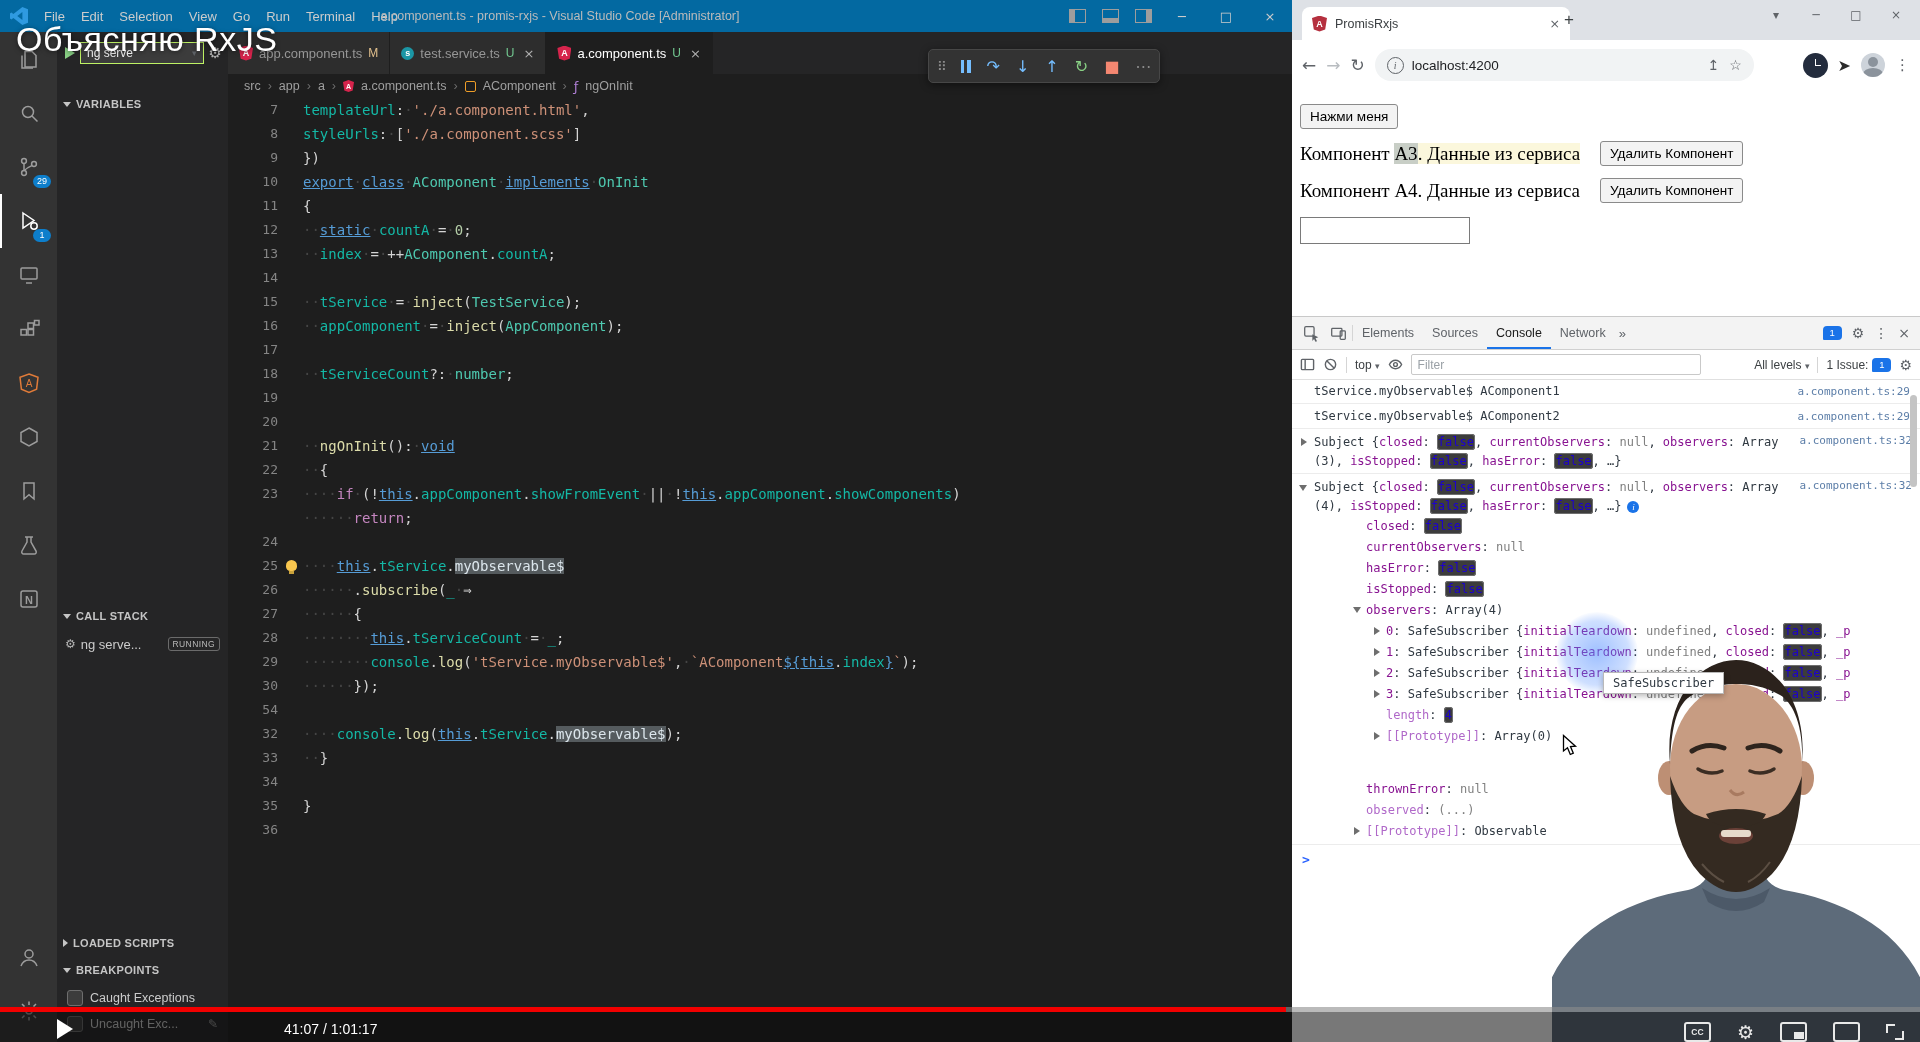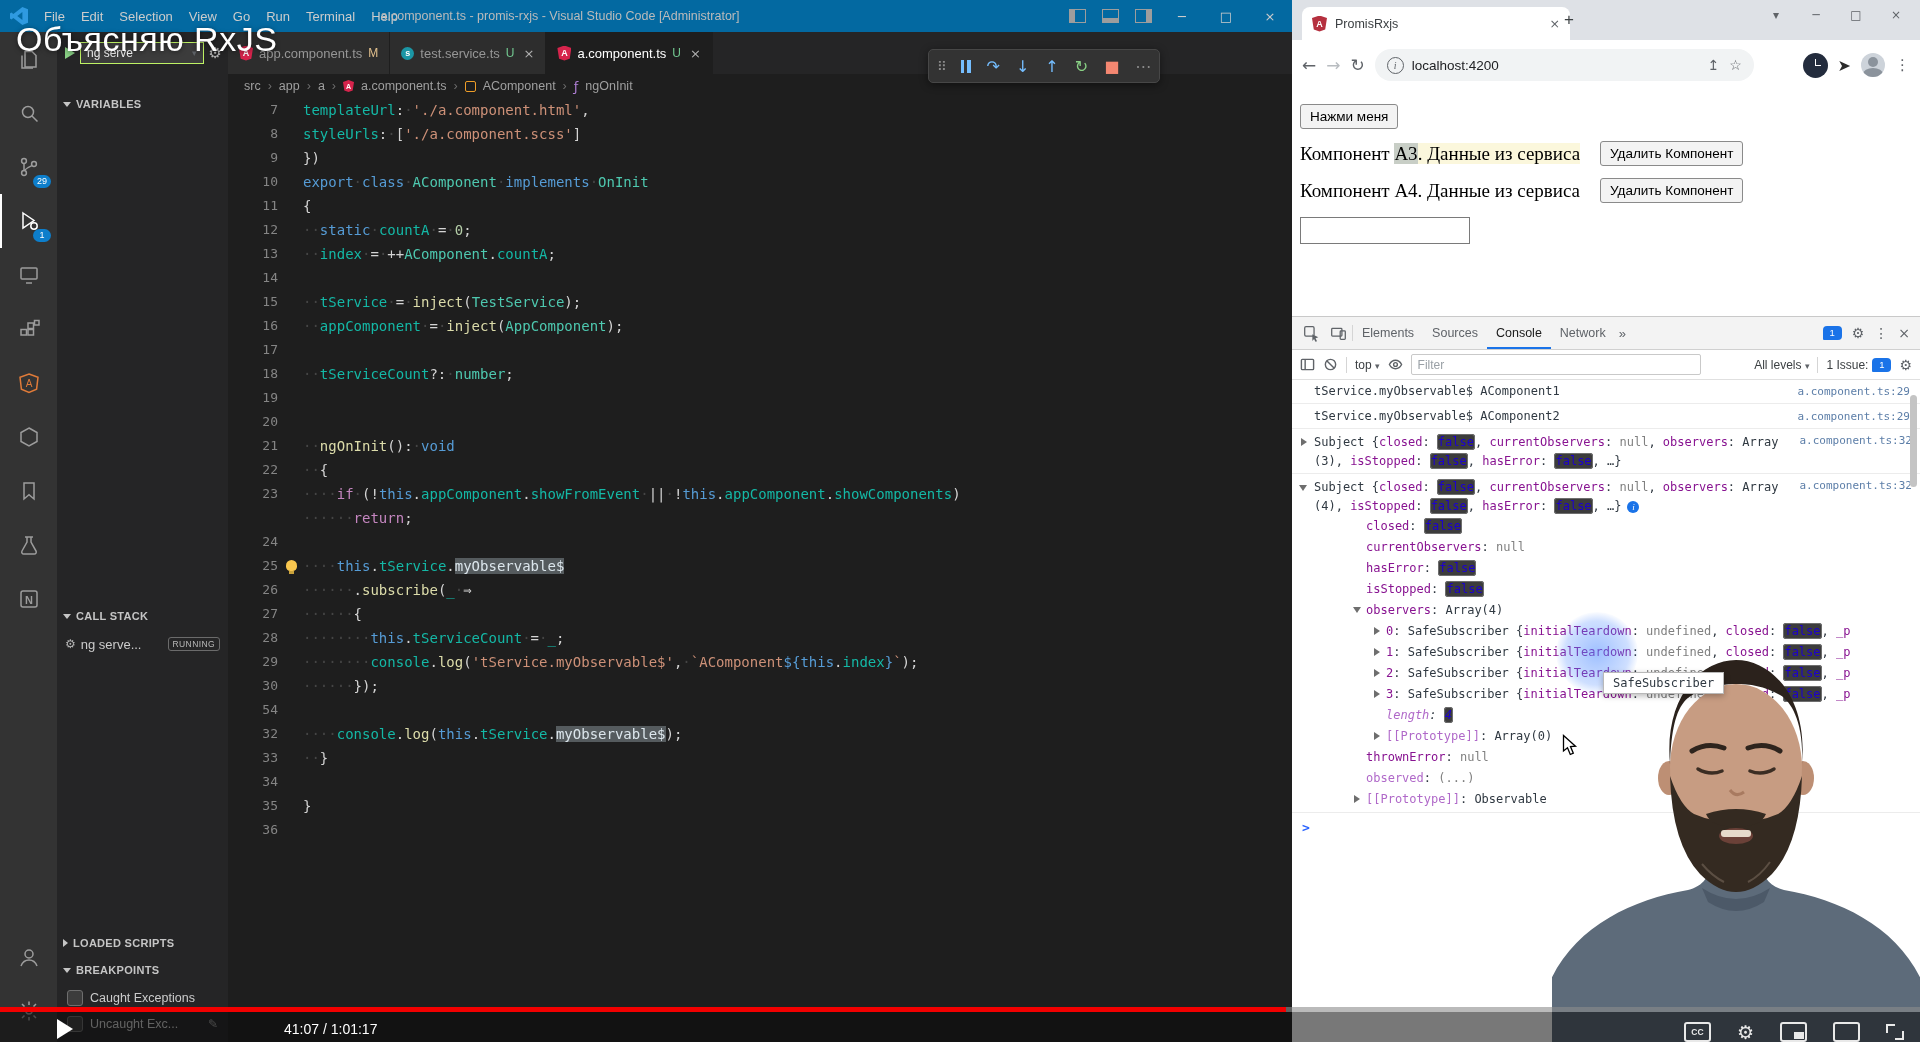--- a/index.html
+++ b/index.html
@@ -48,21 +48,21 @@
   .tab-x{color:#b0b0b0;margin-left:3px;font-family:"DejaVu Sans",sans-serif;}
   .breadcrumb{height:24px;display:flex;align-items:center;gap:7px;font-size:12.5px;color:#9f9f9f;padding-left:16px;background:#1e1e1e;}
   .crumb-sep{color:#6e6e6e;}
   .ci-class{width:9px;height:9px;border:1.5px solid #ee9d28;border-radius:2px;display:inline-block;}
   .ci-method{color:#b180d7;font-family:"DejaVu Sans",sans-serif;font-size:13px;}
   .code{position:absolute;top:66px;left:0;right:0;bottom:0;font-family:"DejaVu Sans Mono",monospace;font-size:14px;line-height:24px;padding-top:0;}
   .cl{display:flex;height:24px;white-space:pre;position:relative;}
   .cl-num{width:50px;text-align:right;color:#858585;padding-right:25px;flex:none;font-size:13px;}
   .bulb{position:absolute;left:58px;top:6px;width:11px;height:11px;background:#f9c74f;border-radius:50% 50% 40% 40%;}
   .bulb:after{content:"";position:absolute;left:3px;top:11px;width:5px;height:3px;background:#caa23c;}
-  .tk-w{color:#454545;}.tk-k{color:#569cd6;}.tk-c{color:#c586c0;}.tk-t{color:#4ec9b0;}
+  .tk-w{color:#454545;}.tk-k{color:#569cd6;text-decoration:underline;}.tk-c{color:#c586c0;}.tk-t{color:#4ec9b0;}
   .tk-f{color:#dcdcaa;}.tk-v{color:#14b8a6;}.tk-s{color:#ce9178;}.tk-n{color:#b5cea8;}.tk-p{color:#d4d4d4;}
   .tk-hl{color:#dce6ec;background:#555b5e;}
   .dbg-bar{position:absolute;left:700px;top:17px;height:32px;background:#333333;border:1px solid #474747;border-radius:5px;display:flex;align-items:center;padding:0 8px;gap:16px;z-index:12;box-shadow:0 2px 8px rgba(0,0,0,.45);font-family:"DejaVu Sans",sans-serif;font-size:16px;}
   .grip{color:#8a8a8a;font-size:13px;letter-spacing:-2px;}
   .pausebars{display:flex;gap:3px;}
   .pausebars i{width:3.5px;height:13px;background:#75beff;display:block;}
   .dbg-blue{color:#75beff;}.dbg-green{color:#89d185;}.dbg-red{color:#f48771;}.dbg-gray{color:#8a8a8a;}
   
   .chrome{position:absolute;left:1292px;top:0;width:628px;height:1042px;background:#fff;}
   .cr-tabstrip{position:relative;height:40px;background:#dee1e6;}
@@ -508,23 +508,23 @@
             <div class="c-kids">
               <div class="c-kid" style="padding-left: 52px;"><span class="ck">closed</span><span class="cpl">: </span><span class="cb">false</span></div>
               <div class="c-kid" style="padding-left: 52px;"><span class="ck">currentObservers</span><span class="cpl">: </span><span class="cnl">null</span></div>
               <div class="c-kid" style="padding-left: 52px;"><span class="ck">hasError</span><span class="cpl">: </span><span class="cb">false</span></div>
               <div class="c-kid" style="padding-left: 52px;"><span class="ck">isStopped</span><span class="cpl">: </span><span class="cb">false</span></div>
               <div class="c-kid" style="padding-left: 40px;"><span class="kr" style="transform: rotate(90deg);"></span><span class="ck">observers</span><span class="cpl">: </span><span class="cpl">Array(4)</span></div>
               <div class="c-kid" style="padding-left: 60px;"><span class="kr"></span><span class="ck">0</span><span class="cpl">: </span><span class="cpl">SafeSubscriber {</span><span class="ck">initialTeardown</span><span class="cpl">: </span><span class="cnl">undefined</span><span class="cpl">, </span><span class="ck">closed</span><span class="cpl">: </span><span class="cb">false</span><span class="cpl">, </span><span class="ck">_p</span></div>
               <div class="c-kid" style="padding-left: 60px;"><span class="kr"></span><span class="ck">1</span><span class="cpl">: </span><span class="cpl">SafeSubscriber {</span><span class="ck">initialTeardown</span><span class="cpl">: </span><span class="cnl">undefined</span><span class="cpl">, </span><span class="ck">closed</span><span class="cpl">: </span><span class="cb">false</span><span class="cpl">, </span><span class="ck">_p</span></div>
               <div class="c-kid" style="padding-left: 60px;"><span class="kr"></span><span class="ck">2</span><span class="cpl">: </span><span class="cpl">SafeSubscriber {</span><span class="ck">initialTeardown</span><span class="cpl">: </span><span class="cnl">undefined</span><span class="cpl">, </span><span class="ck">closed</span><span class="cpl">: </span><span class="cb">false</span><span class="cpl">, </span><span class="ck">_p</span></div>
               <div class="c-kid" style="padding-left: 60px;"><span class="kr"></span><span class="ck">3</span><span class="cpl">: </span><span class="cpl">SafeSubscriber {</span><span class="ck">initialTeardown</span><span class="cpl">: </span><span class="cnl">undefined</span><span class="cpl">, </span><span class="ck">closed</span><span class="cpl">: </span><span class="cb">false</span><span class="cpl">, </span><span class="ck">_p</span></div>
-              <div class="c-kid" style="padding-left: 72px; font-style: italic;"><span class="ckd">length</span><span class="cpl">: </span><span class="cb">4</span></div>
+              <div class="c-kid" style="padding-left: 72px;"><span class="ckd">length</span><span class="cpl">: </span><span class="cb">4</span></div>
               <div class="c-kid" style="padding-left: 60px;"><span class="kr"></span><span class="ckd">[[Prototype]]</span><span class="cpl">: </span><span class="cpl">Array(0)</span></div>
-              <div class="c-kid" style="padding-left: 52px;"><span class="ck">thrownError</span><span class="cpl">: </span><span class="cnl">null</span></div>
+              <div class="c-kid" style="padding-left: 52px; margin-top: 32px;"><span class="ck">thrownError</span><span class="cpl">: </span><span class="cnl">null</span></div>
               <div class="c-kid" style="padding-left: 52px;"><span class="ckd">observed</span><span class="cpl">: </span><span class="cnl">(...)</span></div>
               <div class="c-kid" style="padding-left: 40px;"><span class="kr"></span><span class="ckd">[[Prototype]]</span><span class="cpl">: </span><span class="cpl">Observable</span></div>
             </div>
           </div>
           <div class="c-prompt">&gt;</div>
         </div>
       <div class="dt-scroll"></div>
     </div>
   </div>
 

